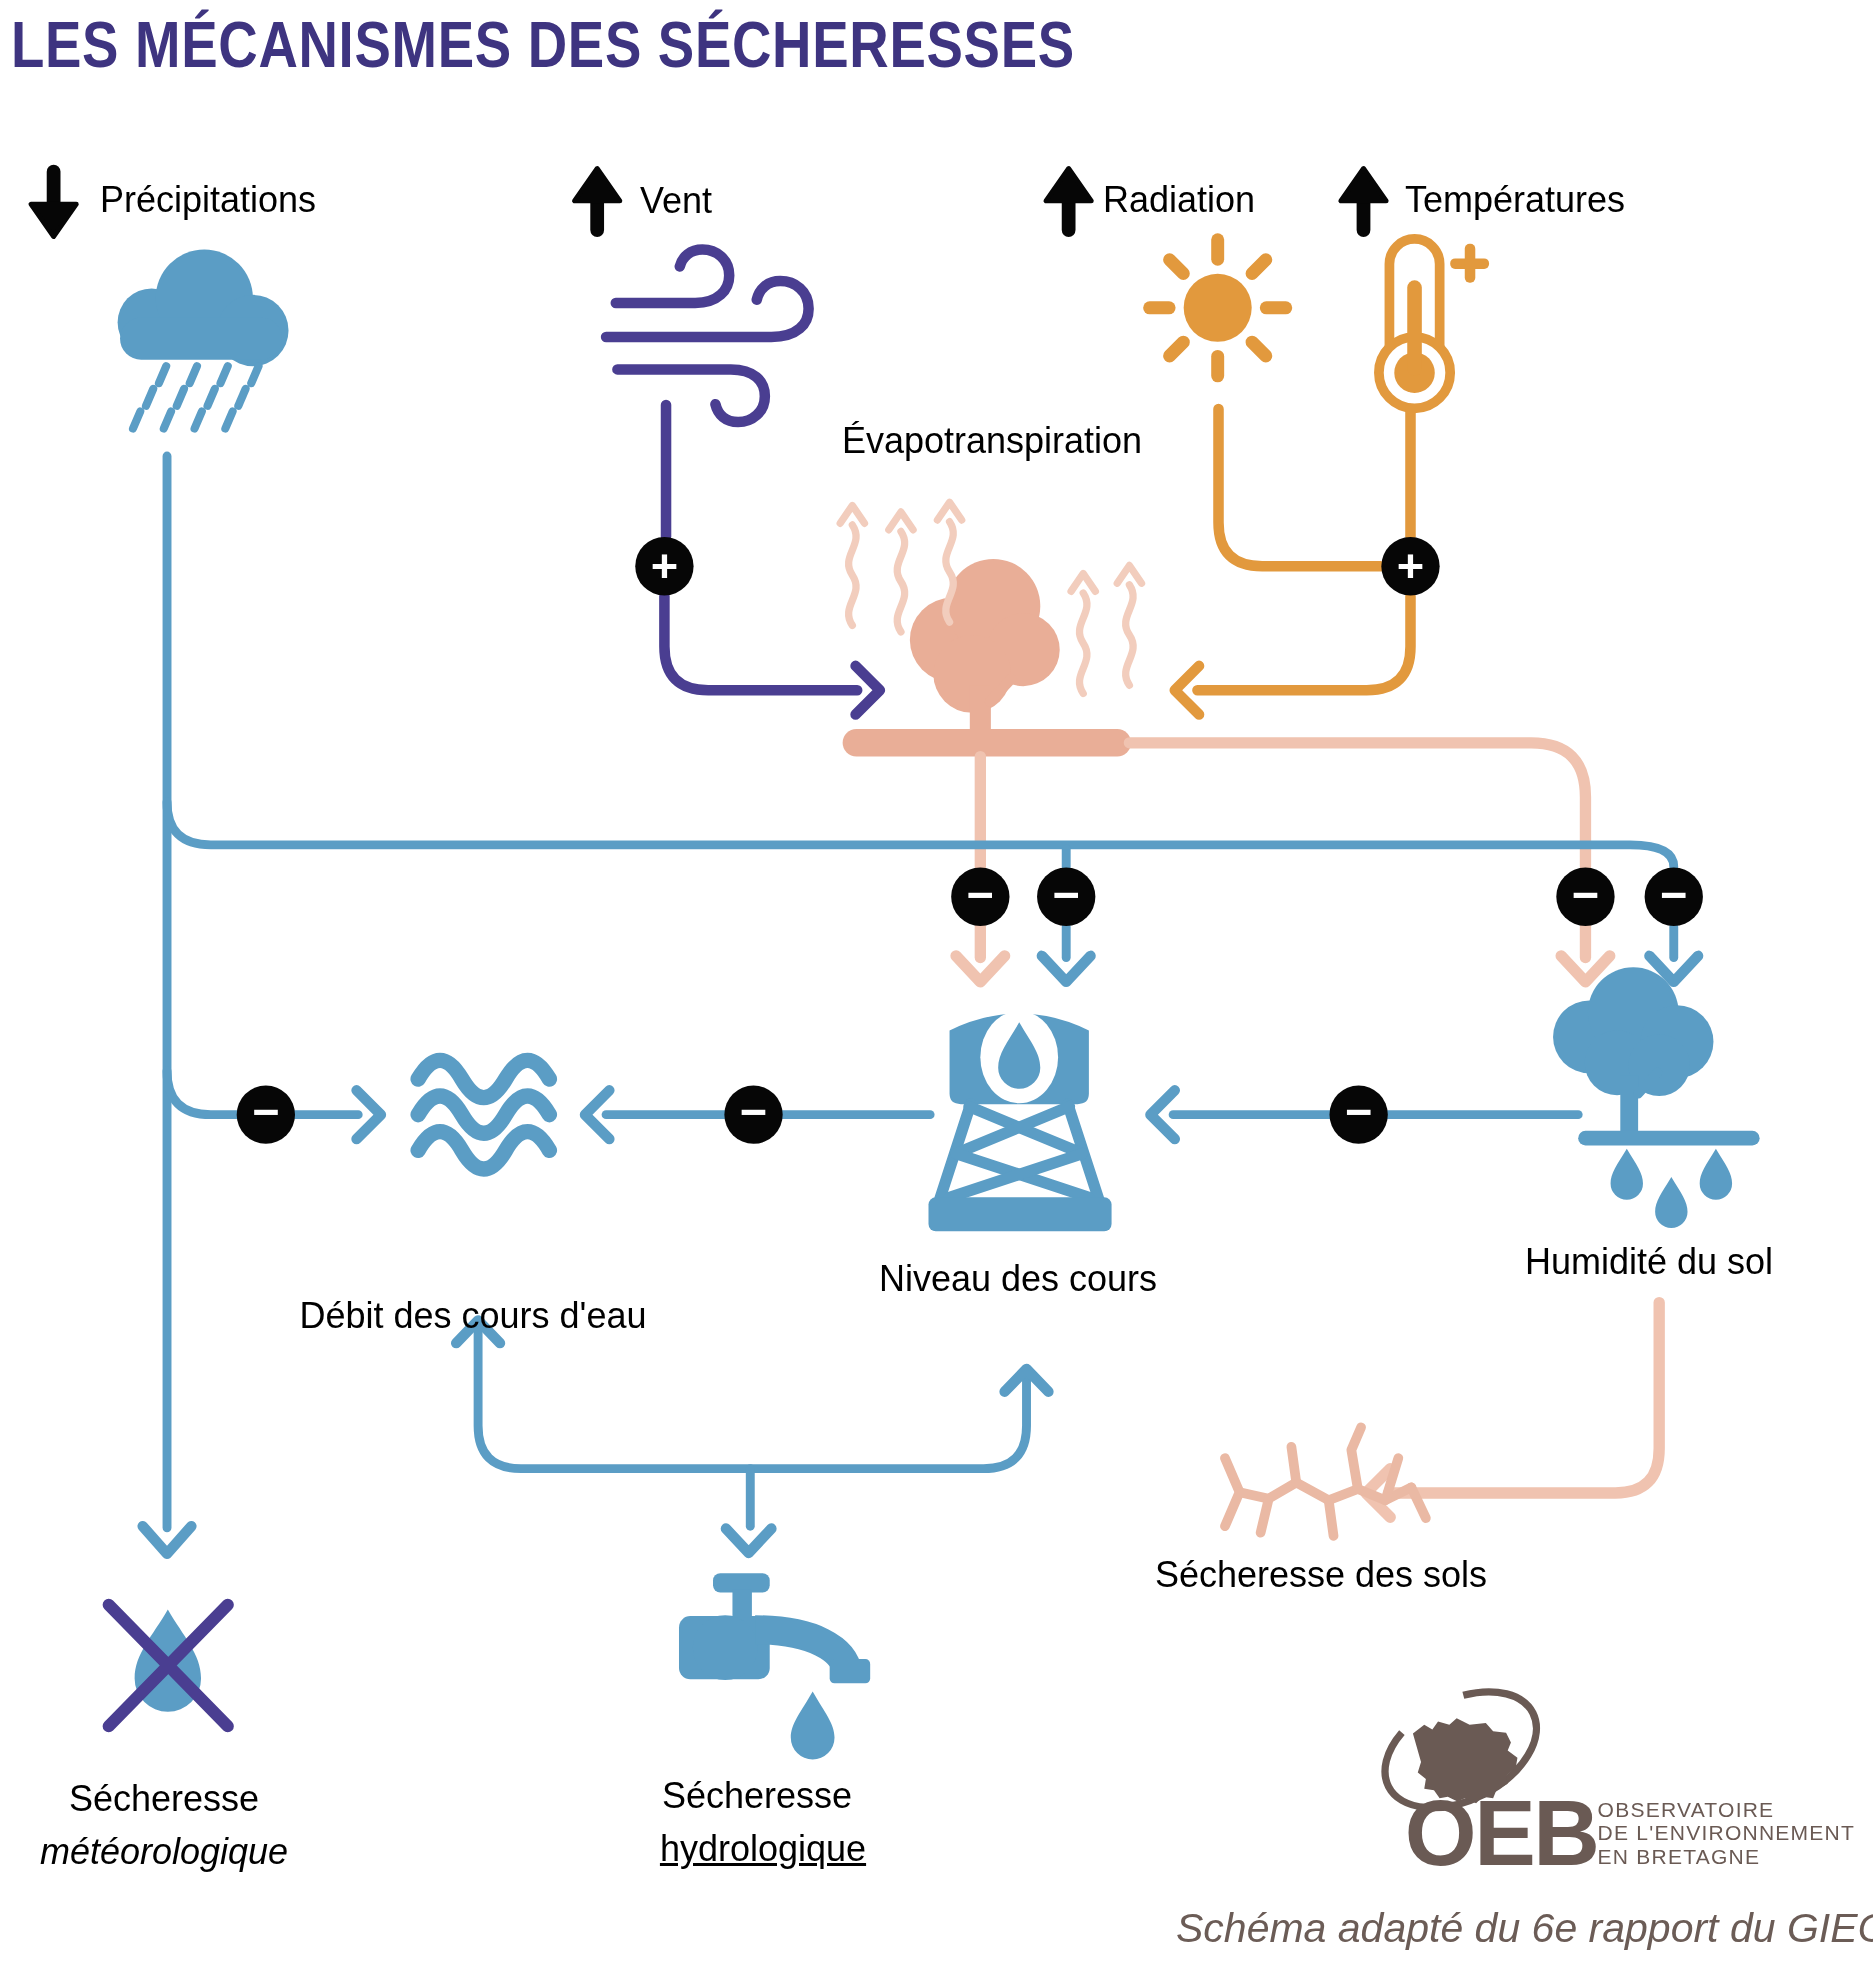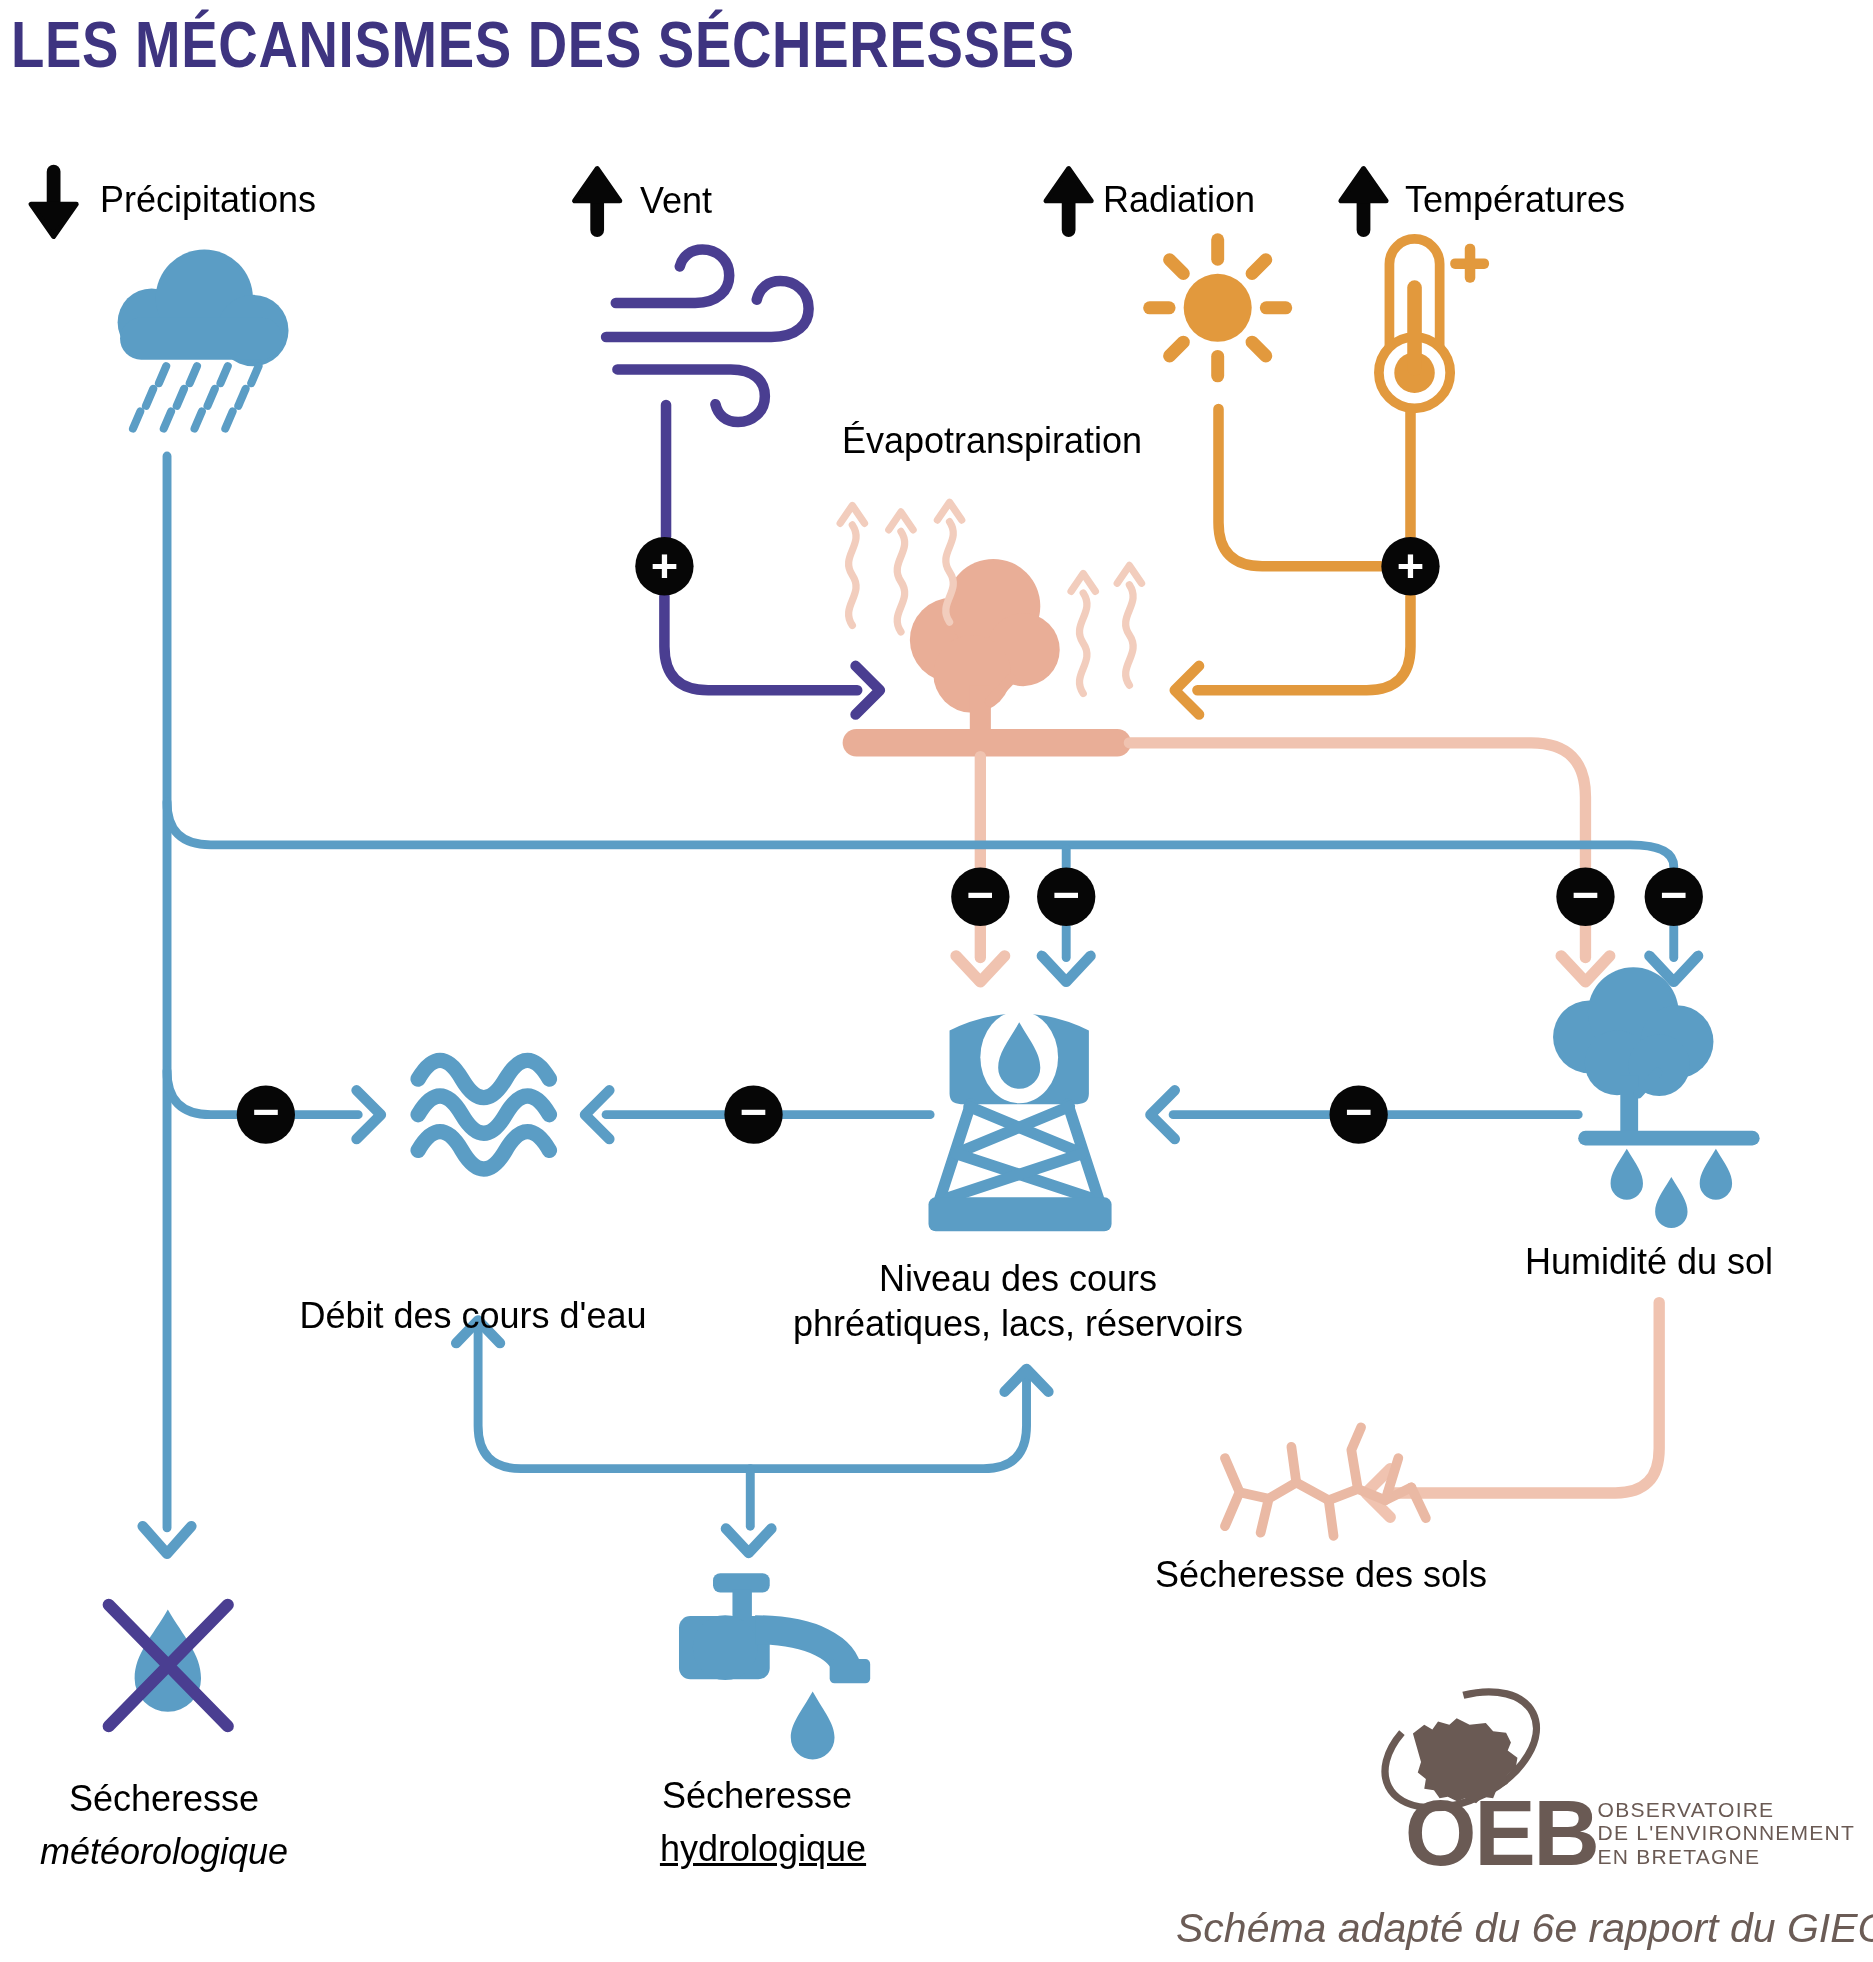--- a/index.html
+++ b/index.html
@@ -309,21 +309,20 @@
   <div class="lbl" style="left:100px;top:180px;">Précipitations</div>
   <div class="lbl" style="left:640px;top:181px;">Vent</div>
   <div class="lbl" style="left:1091px;top:180px;margin-left:12px;">Radiation</div>
   <div class="lbl" style="left:1405px;top:180px;">Températures</div>
 
   <div class="lbl center" style="left:992px;top:421px;">Évapotranspiration</div>
 
   <div class="lbl center" style="left:473px;top:1296px;">Débit des cours d'eau</div>
 
   <div class="lbl center" style="left:1018px;top:1259px;">Niveau des cours</div>
-  <div class="lbl center" style="left:1018px;top:1304px;">phréatiques, lacs, réservoirs</div>
 
   <div class="lbl center" style="left:1649px;top:1242px;">Humidité du sol</div>
 
   <div class="lbl center" style="left:1321px;top:1555px;">Sécheresse des sols</div>
 
   <div class="lbl center" style="left:164px;top:1779px;">Sécheresse</div>
   <div class="lbl center" style="left:164px;top:1832px;font-style:italic;">météorologique</div>
 
   <div class="lbl center" style="left:757px;top:1776px;">Sécheresse</div>
   <div class="lbl center" style="left:763px;top:1829px;text-decoration:underline;">hydrologique</div>

